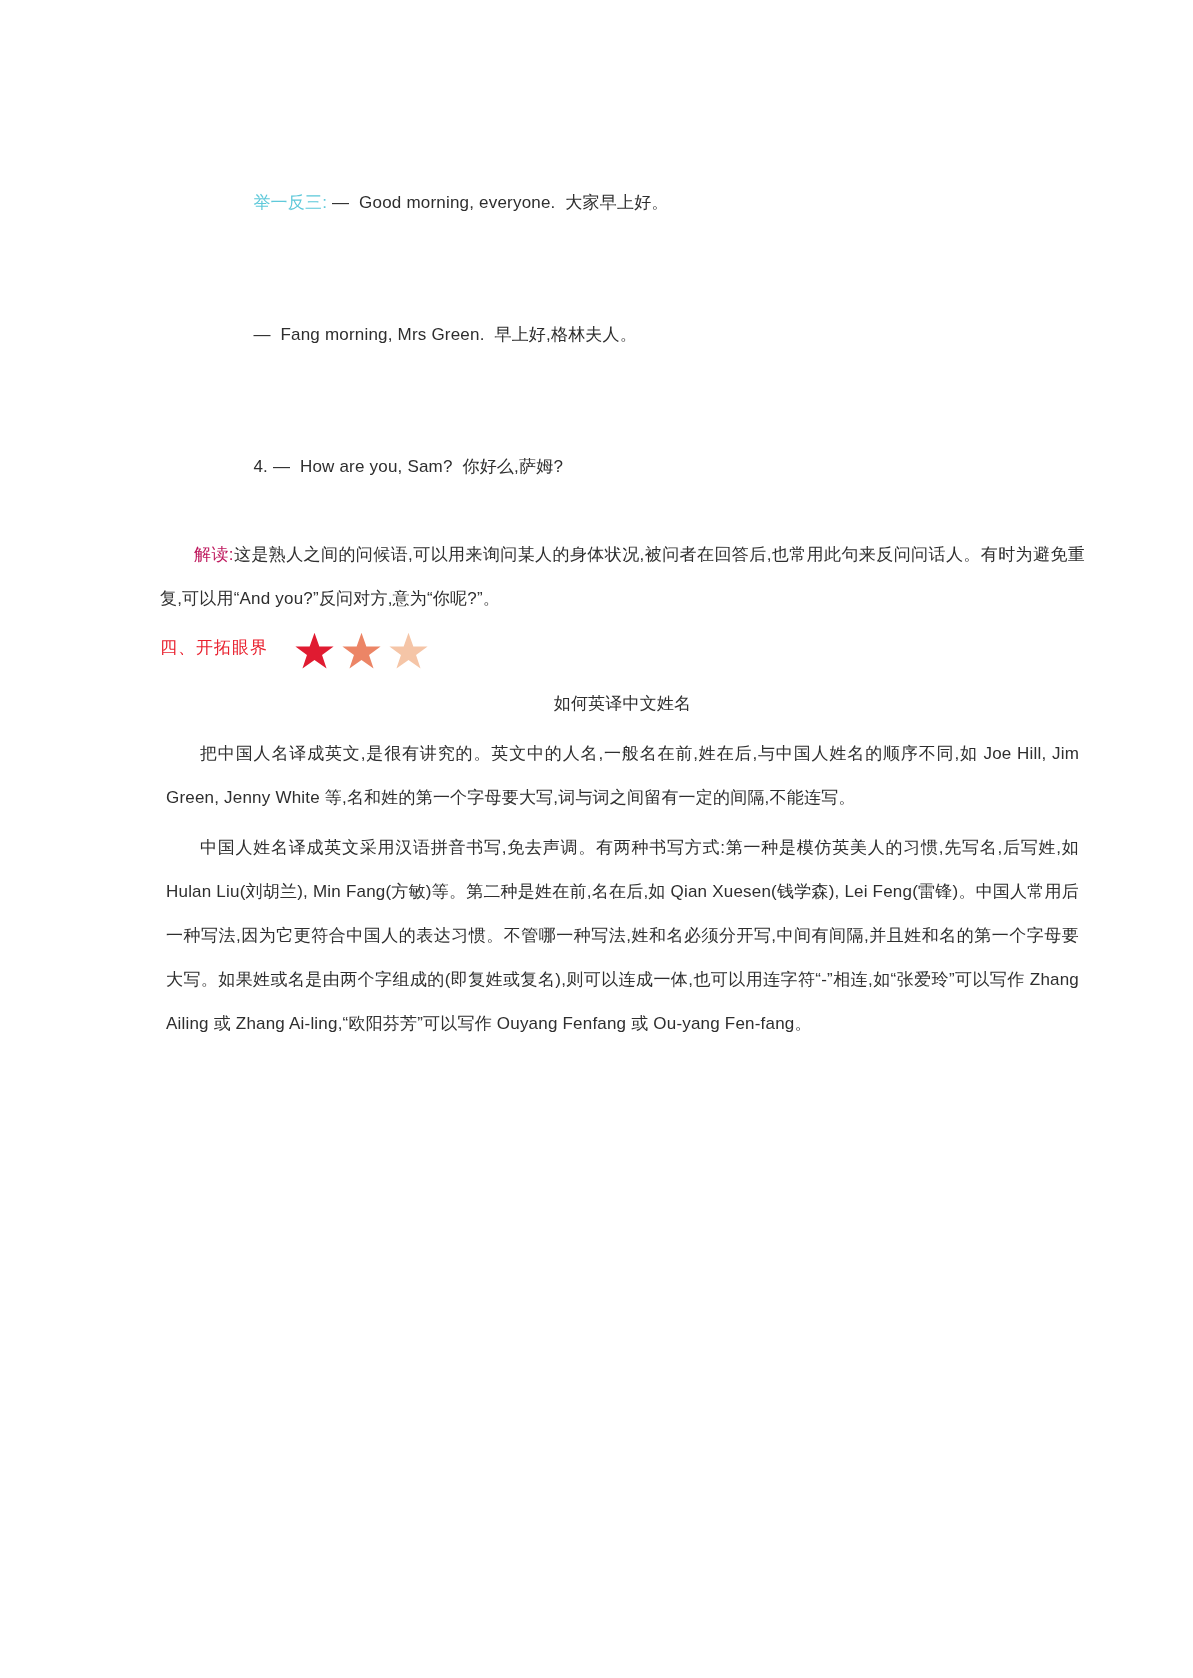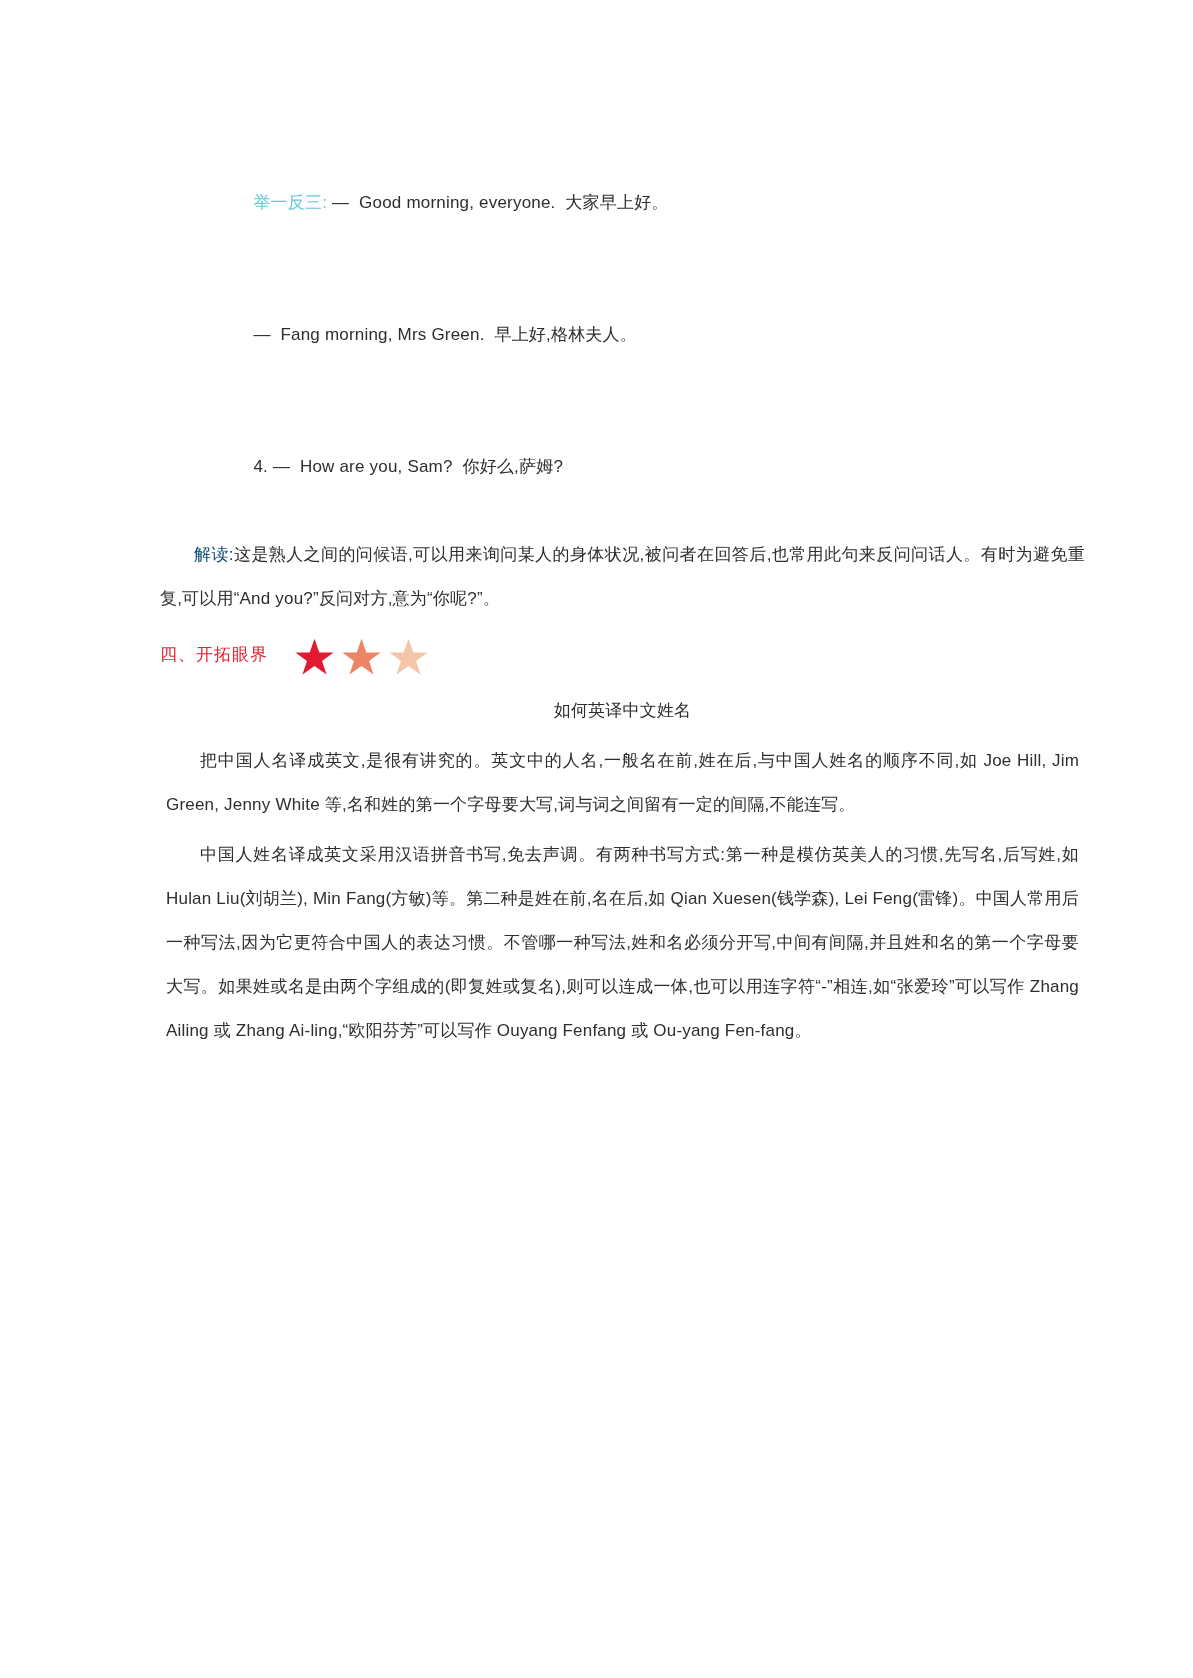--- a/index.html
+++ b/index.html
@@ -26,25 +26,25 @@
   .dline { white-space: pre-wrap; }
   .ind-a { padding-left: 54px; }
   .ind-b { padding-left: 90px; }
   .ind-c { padding-left: 64px; }
   .cyan  { color: #5fc9da; }
   .para {
     margin: 0;
     text-align: justify;
     text-indent: 2em;
   }
-  .exp-label { color: #0c4a6e; }
+  .exp-label { color: #be185d; }
   .heading-row {
     display: flex;
-    align-items: flex-end;
-    margin-top: 12px;
+    align-items: flex-start;
+    margin-top: 5px;
     height: 44px;
   }
   .heading-red {
     color: #e9202e;
     letter-spacing: 1px;
   }
   .stars {
     display: flex;
     align-items: center;
     gap: 6px;

